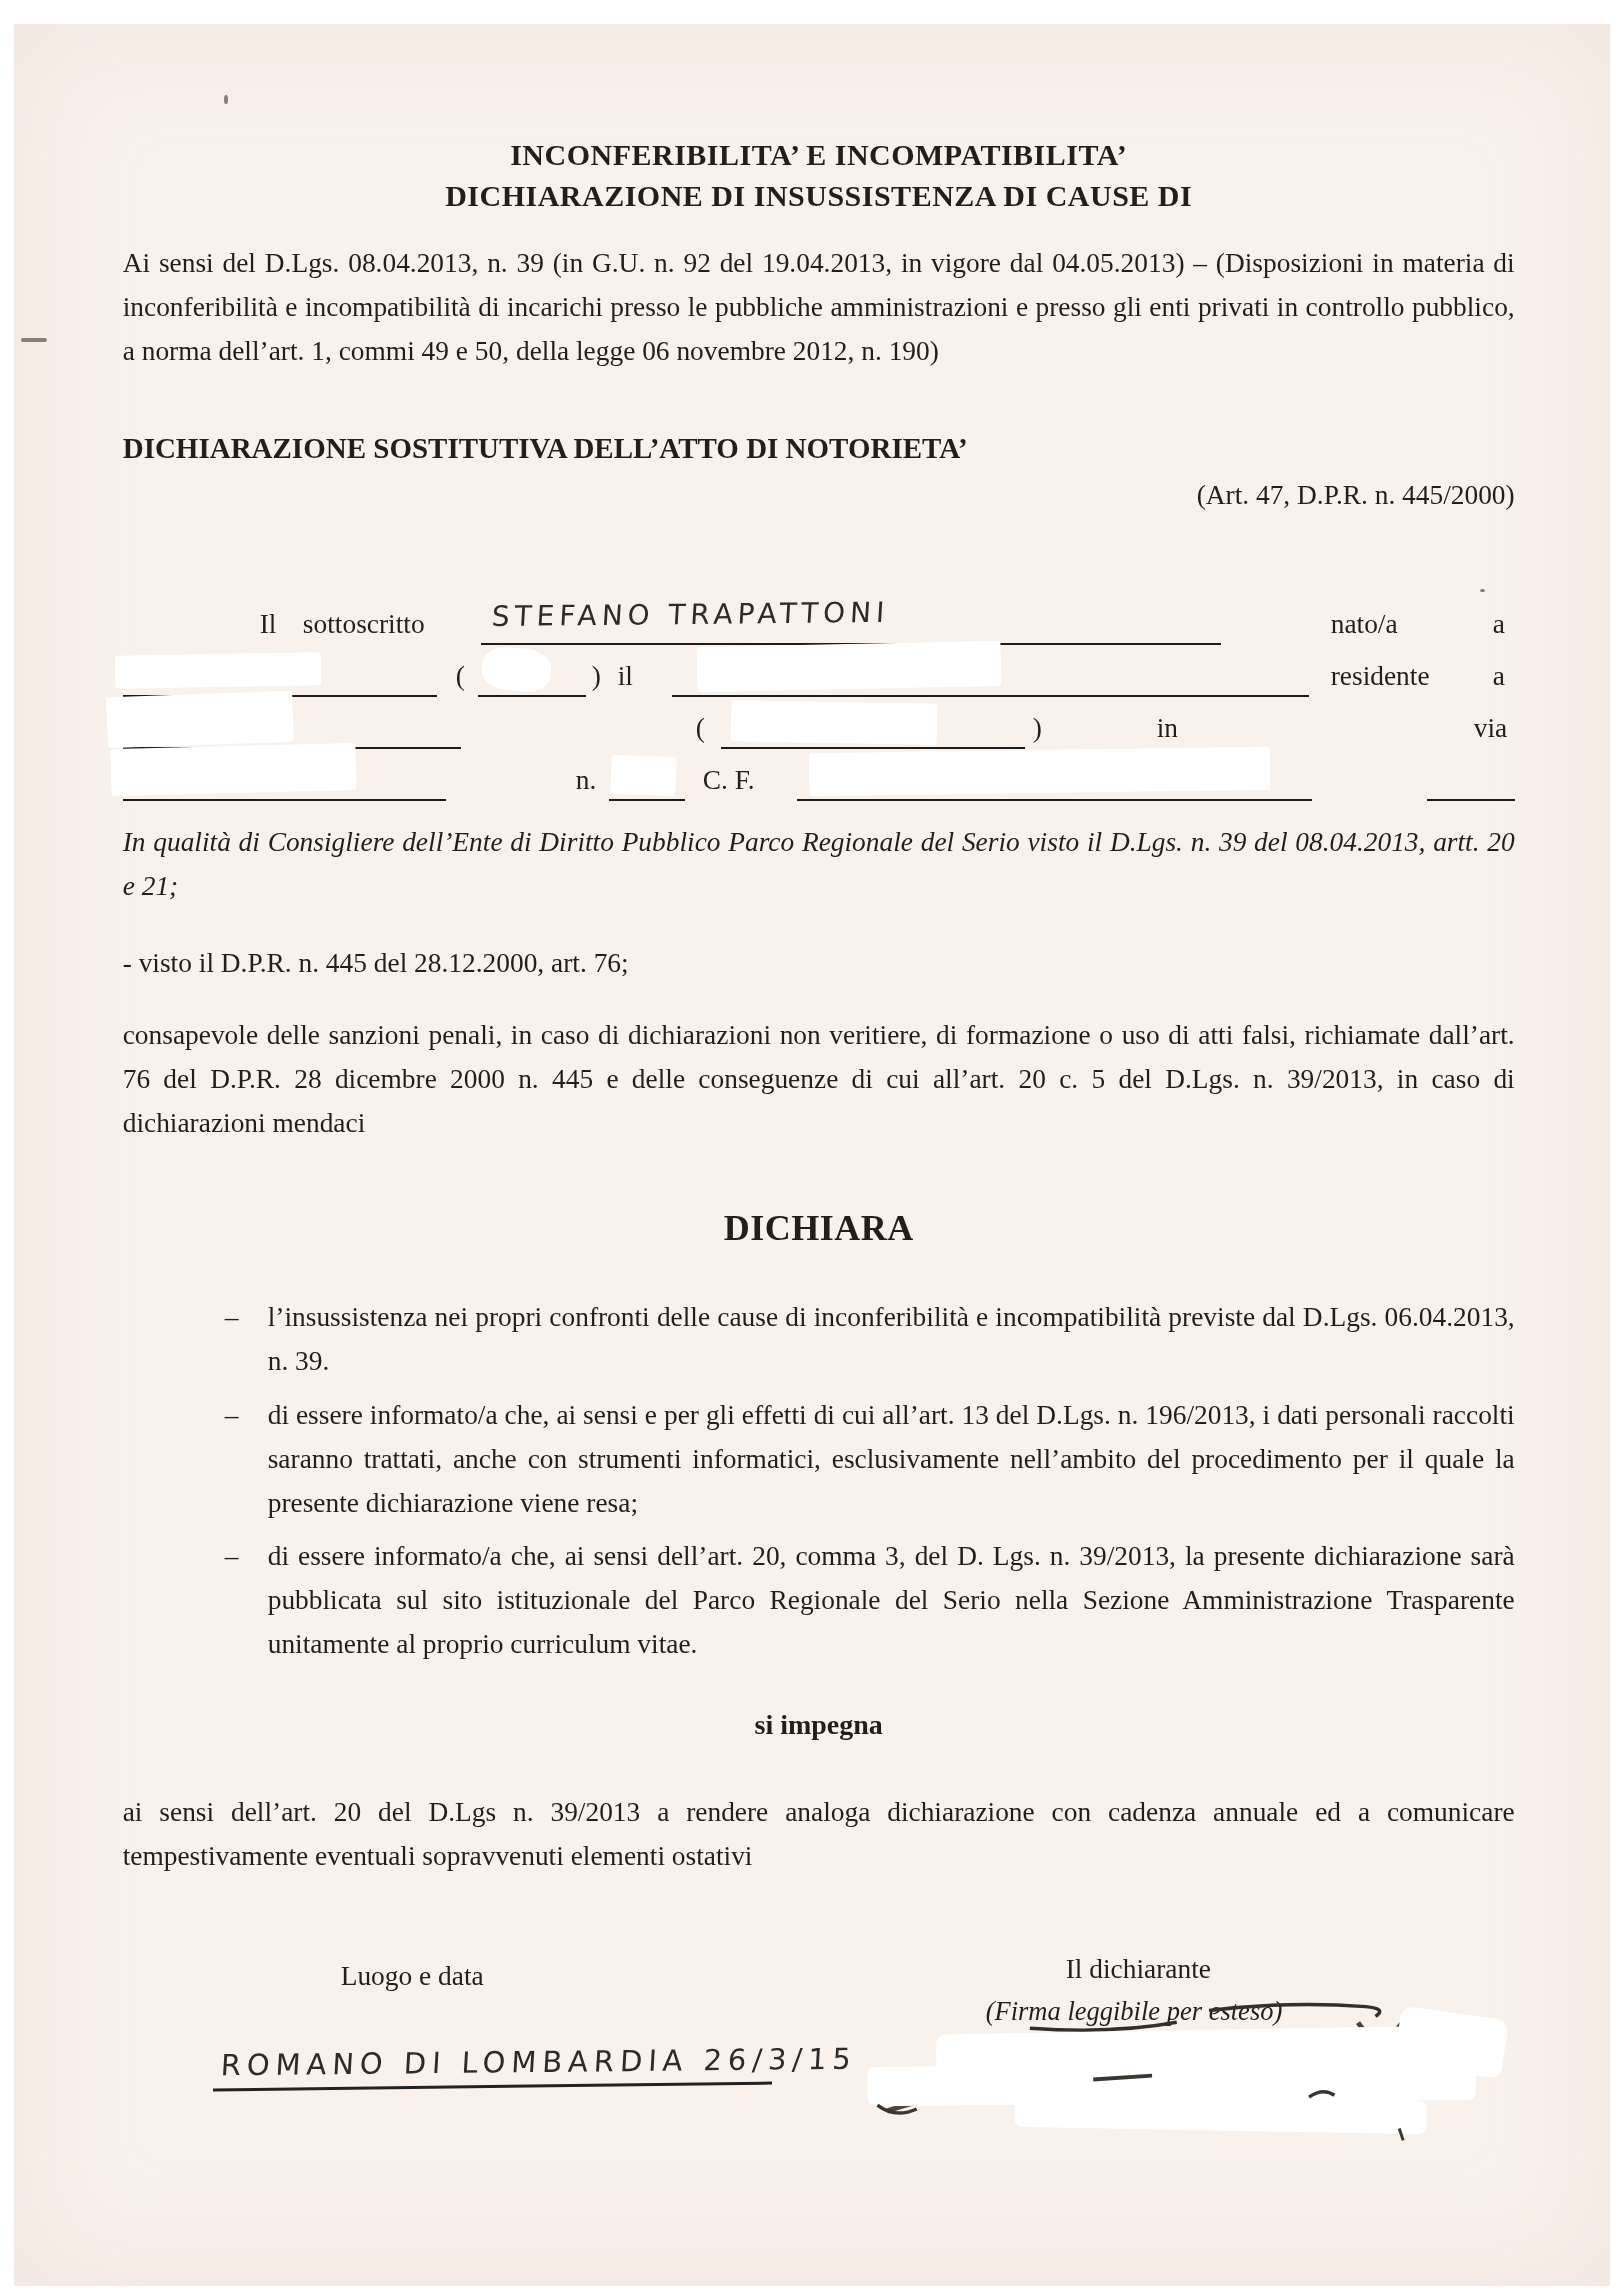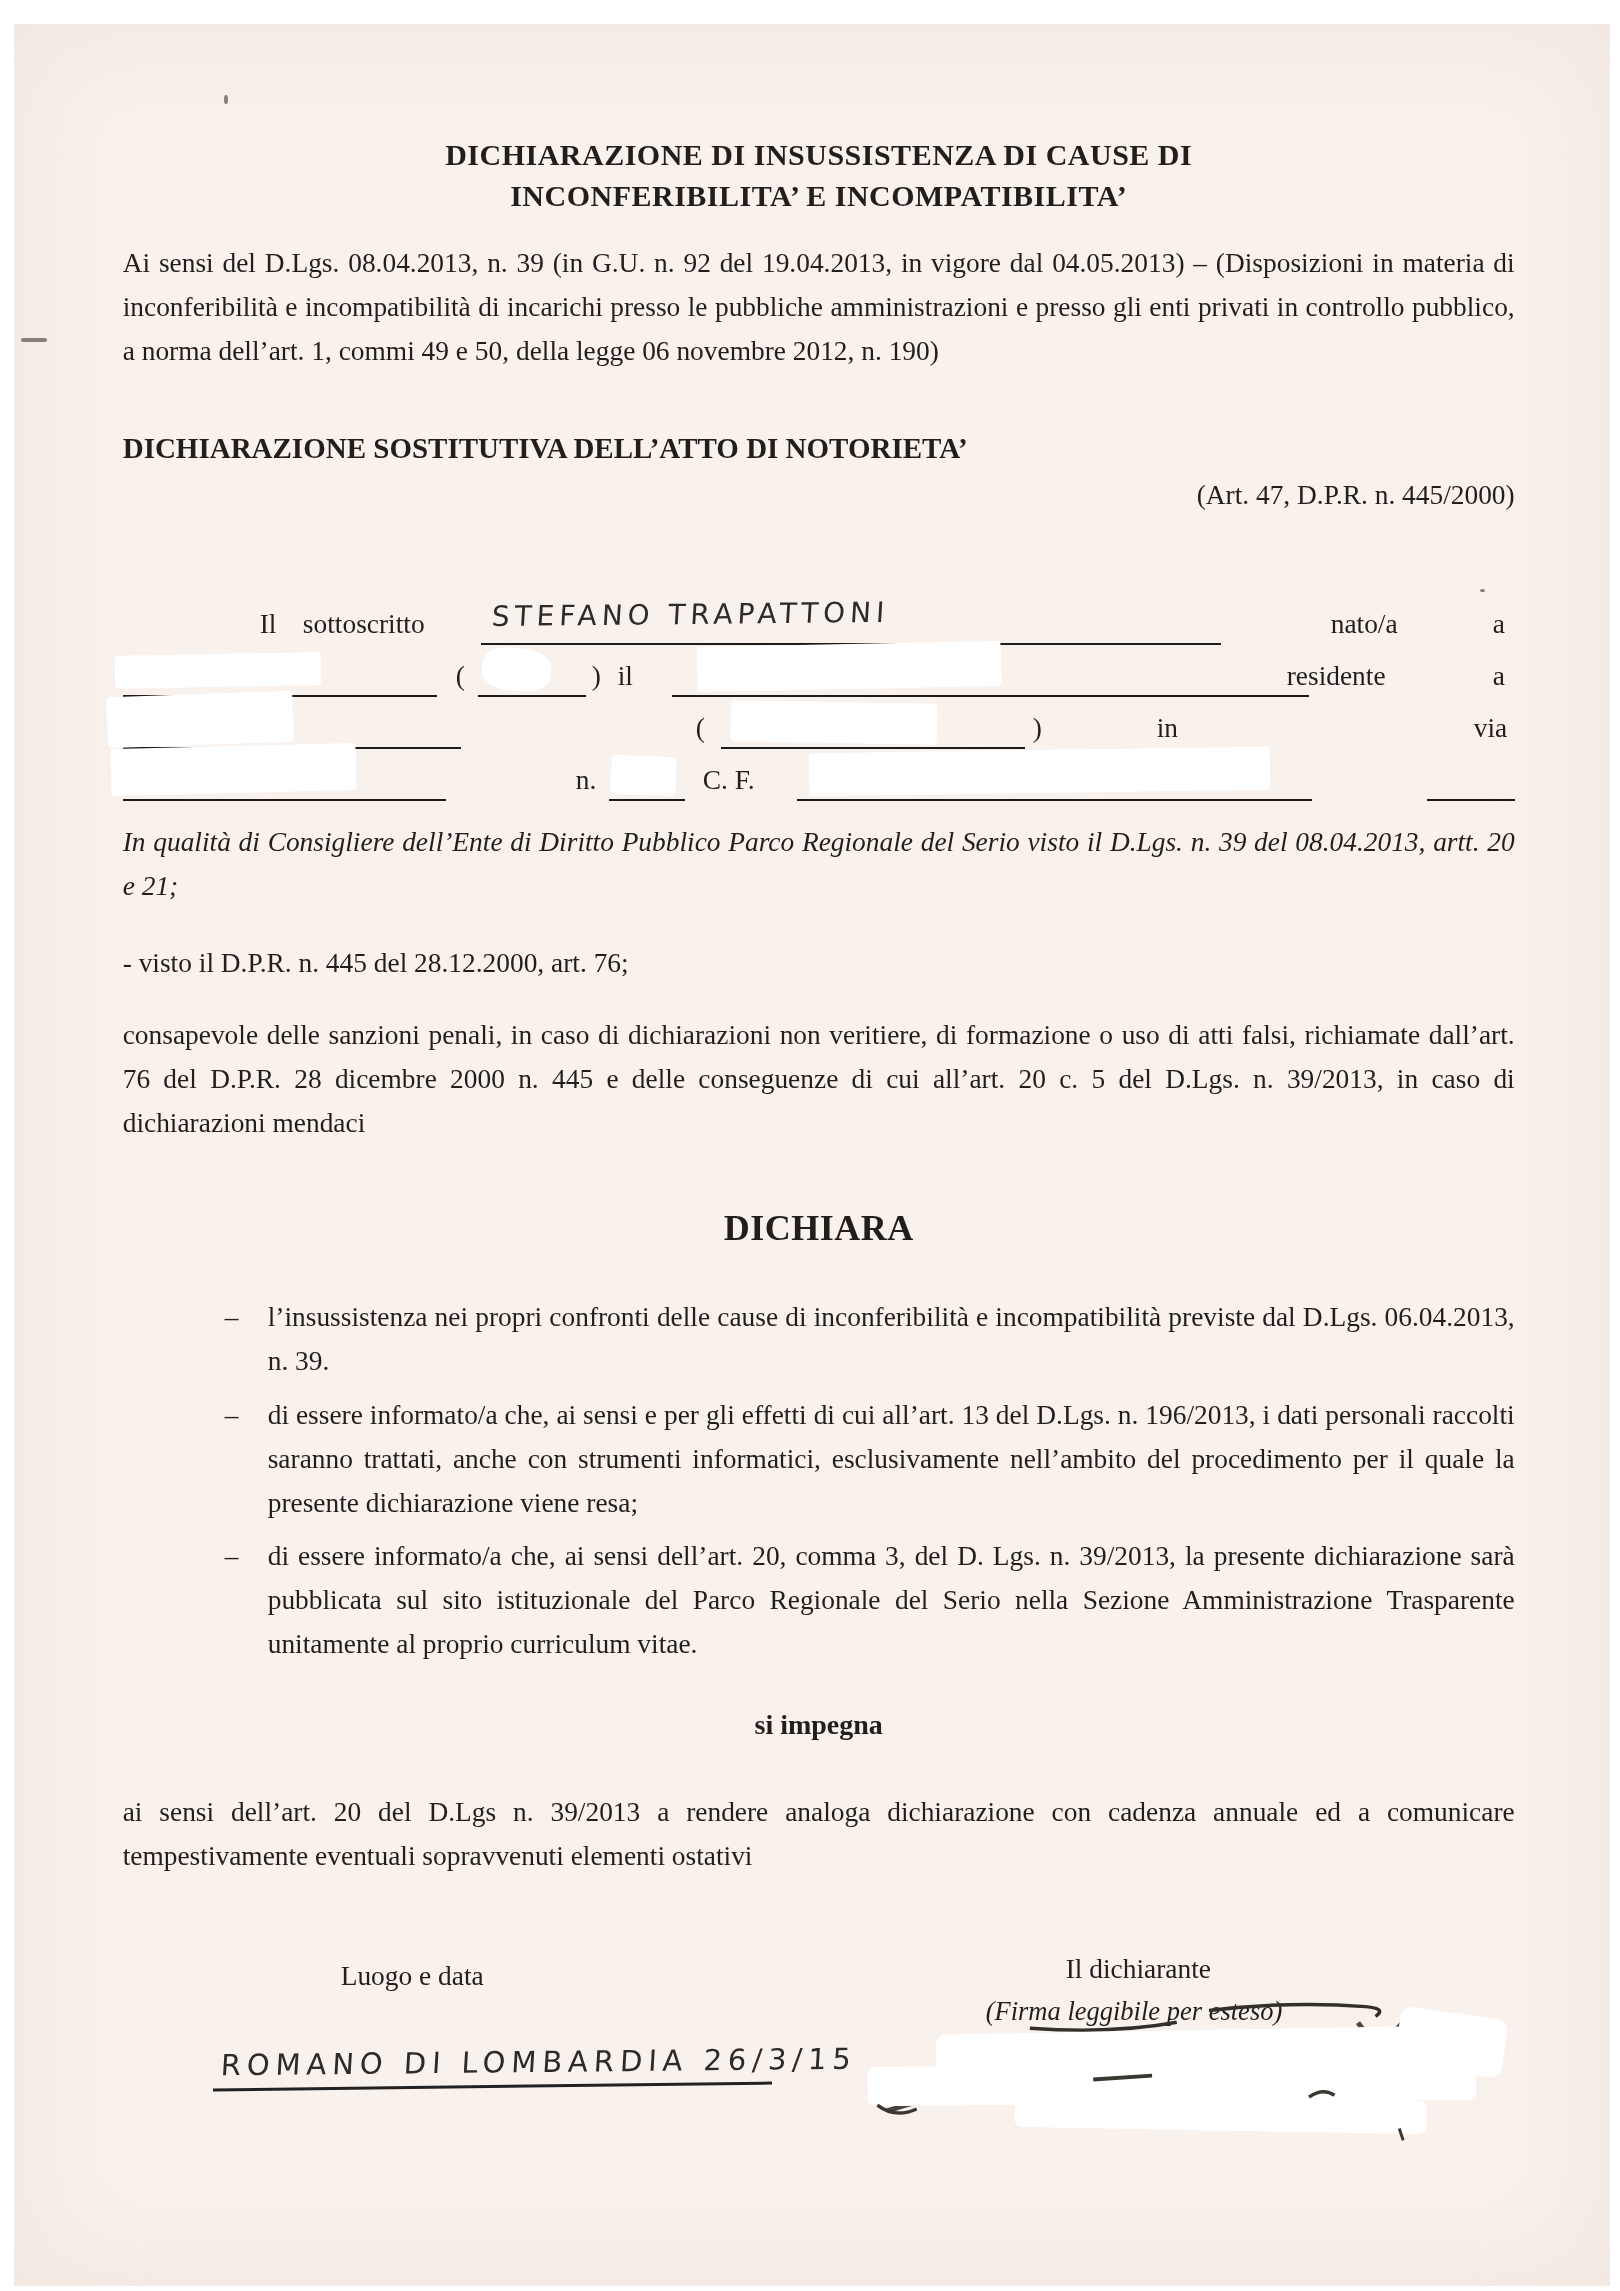--- a/index.html
+++ b/index.html
@@ -62,22 +62,22 @@
 <body>
 
 <div class="sheet">
   <div class="speck" style="left:210px;top:71px;width:3.9px;height:9.8px;"></div>
   <div class="speck" style="left:7.8px;top:314px;width:25.5px;height:4.9px;border-radius:2px;"></div>
   <div class="speck" style="left:1466px;top:565px;width:4.9px;height:3.9px;"></div>
 
   <div class="content">
 
     <div class="title">
+      <div>INCONFERIBILITA’ E INCOMPATIBILITA’</div>
       <div>DICHIARAZIONE DI INSUSSISTENZA DI CAUSE DI</div>
-      <div>INCONFERIBILITA’ E INCOMPATIBILITA’</div>
     </div>
 
     <p class="intro">Ai sensi del D.Lgs. 08.04.2013, n. 39 (in G.U. n. 92 del 19.04.2013, in vigore dal 04.05.2013) – (Disposizioni in materia di inconferibilità e incompatibilità di incarichi presso le pubbliche amministrazioni e presso gli enti privati in controllo pubblico, a norma dell’art. 1, commi 49 e 50, della legge 06 novembre 2012, n. 190)</p>
 
     <div class="heading2">DICHIARAZIONE SOSTITUTIVA DELL’ATTO DI NOTORIETA’</div>
     <div class="subtitle">(Art. 47, D.P.R. n. 445/2000)</div>
 
     <div class="form">
 
       <div class="frow" style="top:0;">
@@ -92,21 +92,21 @@
       <div class="frow" style="top:52px;">
         <div class="blankline" style="left:0;width:314px;"></div>
         <div class="redact" style="left:-7.8px;bottom:13.7px;width:206px;height:33px;transform:rotate(-1deg);"></div>
         <span class="lbl" style="left:333px;">(</span>
         <div class="blankline" style="left:355px;width:108px;"></div>
         <div class="redact" style="left:359px;bottom:9.8px;width:69px;height:43px;transform:rotate(6deg);border-radius:40%;"></div>
         <span class="lbl" style="left:469px;">)</span>
         <span class="lbl" style="left:495px;">il</span>
         <div class="blankline" style="left:549px;width:637px;"></div>
         <div class="redact" style="left:574px;bottom:11.8px;width:304px;height:45px;transform:rotate(-1.2deg);"></div>
-        <span class="lbl" style="left:1164px;margin-top:32px;">residente</span>
+        <span class="lbl" style="left:1208px;margin-top:32px;">residente</span>
         <span class="lbl" style="left:1370px;">a</span>
       </div>
 
       <div class="frow" style="top:104px;">
         <div class="blankline" style="left:0;width:338px;"></div>
         <div class="redact" style="left:-15.7px;bottom:7.8px;width:186px;height:51px;transform:rotate(-2deg);"></div>
         <span class="lbl" style="left:573px;">(</span>
         <div class="blankline" style="left:598px;width:304px;"></div>
         <div class="redact" style="left:608px;bottom:9.8px;width:206px;height:41px;transform:rotate(1deg);"></div>
         <span class="lbl" style="left:910px;">)</span>

